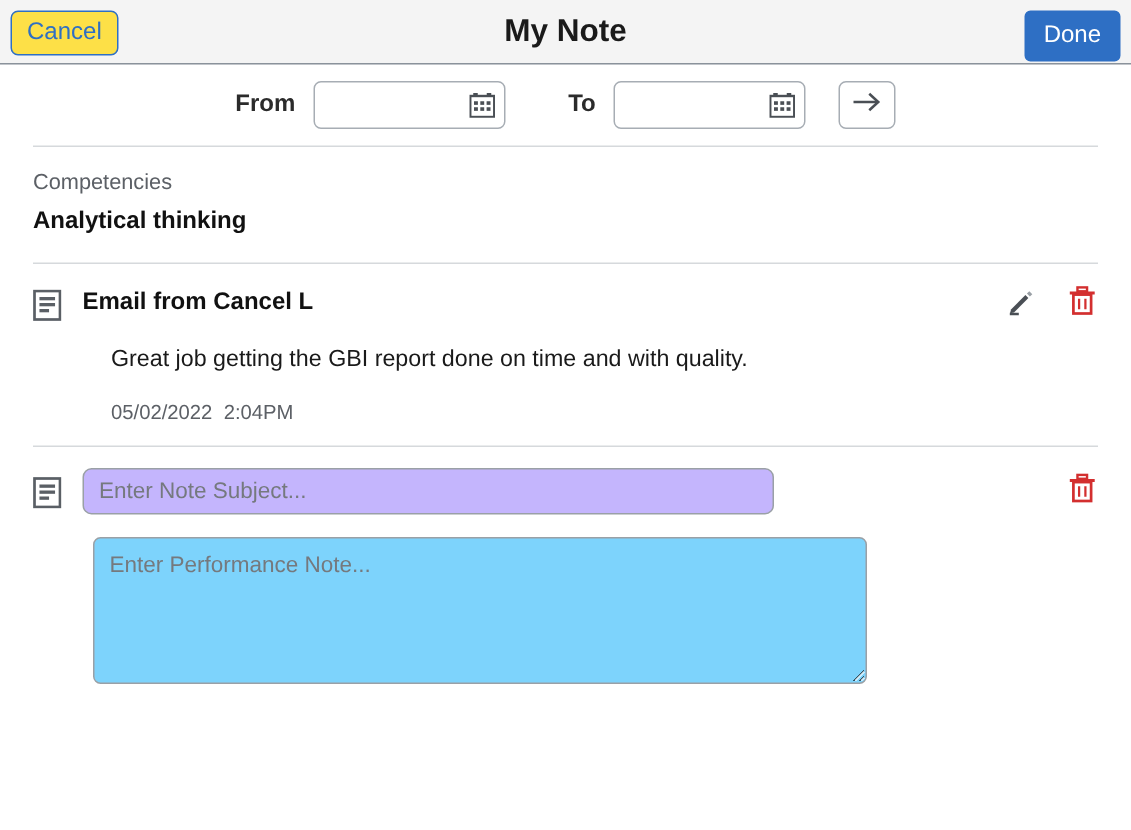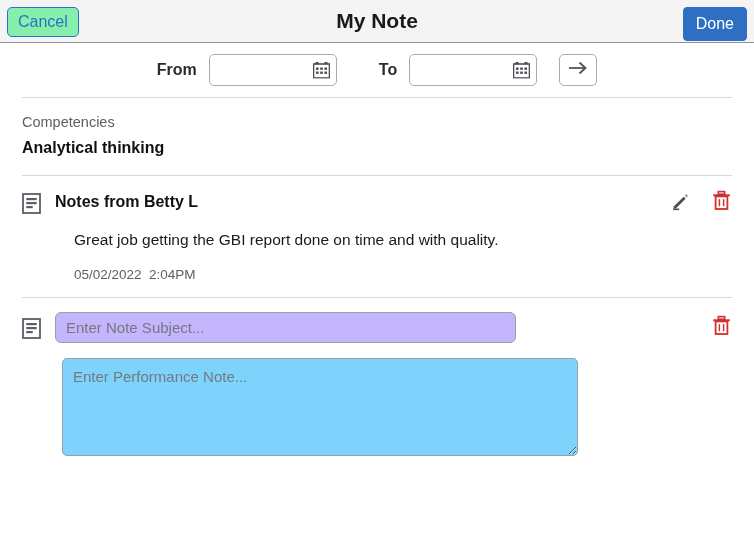--- a/index.html
+++ b/index.html
@@ -20,21 +20,21 @@
     border-bottom: 1px solid #8a929b;
     display: flex;
     align-items: center;
   }
   .btn-cancel {
     position: absolute;
     left: 7px; top: 7px;
     height: 30px;
     padding: 0 10px;
     display: flex; align-items: center; justify-content: flex-start;
-    background: #86efac;
+    background: #fde047;
     border: 1px solid #2e6fc4;
     border-radius: 5px;
     color: #2e6fc4;
     font-size: 16px;
     line-height: 1;
     cursor: pointer;
     white-space: nowrap;
   }
   .header-title {
     position: absolute;
@@ -321,21 +321,21 @@
   <div class="note-item">
     <div class="note-head">
       <span class="doc-icon">
         <svg viewBox="0 0 19 21" width="19" height="21" aria-hidden="true">
           <rect x="1" y="1" width="17" height="19" fill="#ffffff" stroke="#5a5f65" stroke-width="1.8"></rect>
           <rect x="4.3" y="5" width="10.4" height="2.2" fill="#5a5f65"></rect>
           <rect x="4.3" y="9" width="10.4" height="2.2" fill="#5a5f65"></rect>
           <rect x="4.3" y="13" width="6.4" height="2.2" fill="#5a5f65"></rect>
         </svg>
       </span>
-      <span class="note-title">Notes from Betty L</span>
+      <span class="note-title">Email from Cancel L</span>
     </div>
     <div class="note-body">Great job getting the GBI report done on time and with quality.</div>
     <div class="note-date">
       <span>05/02/2022</span>&nbsp;&nbsp;<span>2:04PM</span>
     </div>
     <div class="note-actions">
       <button class="icon-btn">
         <span>
           <svg viewBox="0 0 21 21" width="21" height="21" aria-hidden="true">
             <path d="M4 16.3 L13.6 6.7 L15.6 8.7 L6 18.3 L3.4 18.9 Z" fill="#4a4f55"></path>

